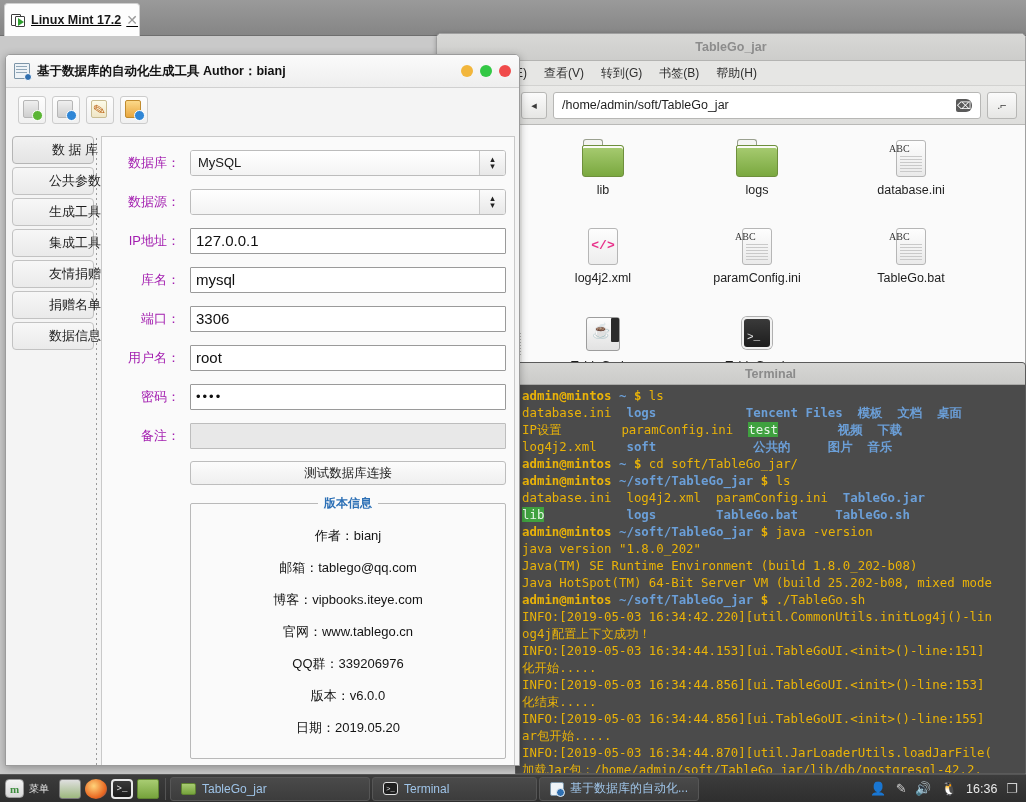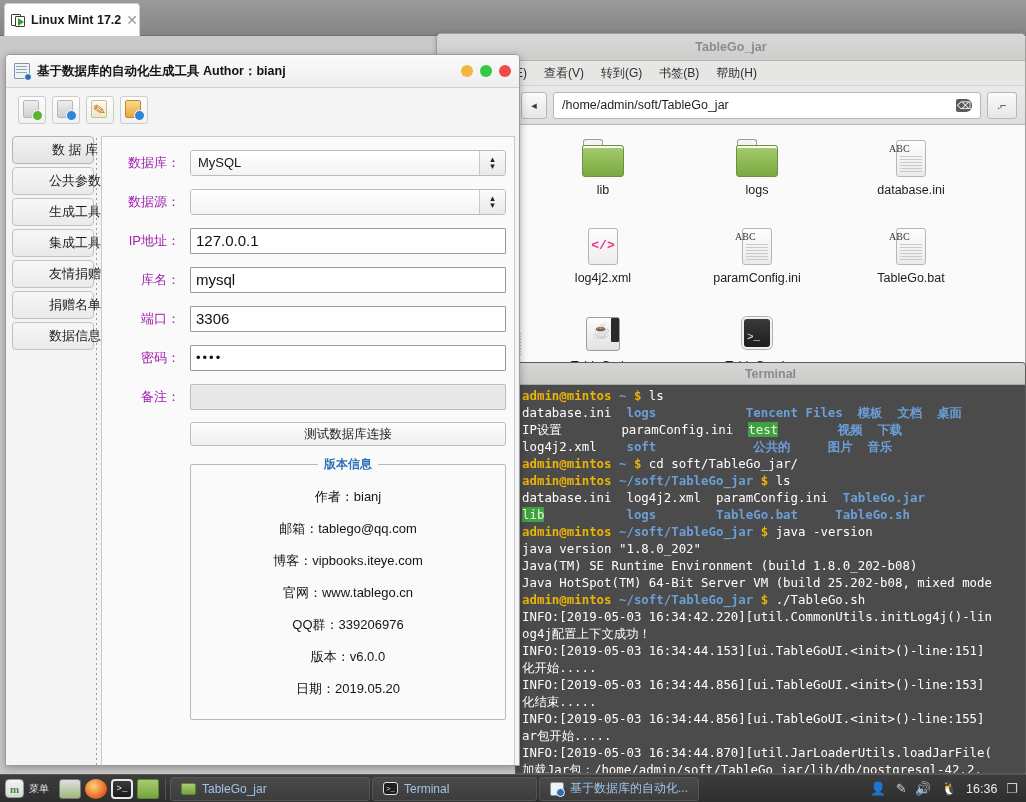--- a/index.html
+++ b/index.html
@@ -20,21 +20,21 @@
     position:absolute; left:0; top:0; width:1026px; height:36px;
     background:#8f8f8f;
     background:linear-gradient(#9a9a9a,#858585);
     border-bottom:1px solid #6e6e6e;
   }
   #vm-tab {
     position:absolute; left:4px; top:3px; width:136px; height:33px;
     background:#fdfdfd;
     border:1px solid #cfcfcf; border-bottom:none;
     border-radius:4px 4px 0 0;
-    display:flex; align-items:center; padding:0 6px; gap:5px;
+    display:flex; align-items:center; padding:0 6px; gap:5px;text-decoration:underline;
   }
   #vm-tab .tab-label {
     font-size:12.5px; font-weight:bold; color:#1a1a1a; white-space:nowrap;
   }
   #vm-tab .tab-close {
     margin-left:auto; color:#9a9a9a; font-size:14px; line-height:1;
   }
   .mint-glyph { width:15px;height:15px; position:relative; flex:0 0 auto;}
   .mint-glyph .sq1 { position:absolute; left:0; top:1px; width:10px;height:12px;
       border:1.6px solid #3c3c3c; border-radius:1px; background:#fff;}
@@ -182,21 +182,21 @@
   #term-screen{
     position:absolute; top:22px; left:0; right:0; bottom:0;
     background:#4b4b4b; padding:2px 0 0 6px;
     font-family:"DejaVu Sans Mono","Liberation Mono", monospace;
     font-size:12.4px; line-height:17px; color:#e3e3e3;
     white-space:pre; overflow:hidden;
   }
   #term-screen .ln{ height:17px; }
   .t-green{ color:#eab308; font-weight:bold;}
   .t-blue { color:#6b9fd8; font-weight:bold;}
-  .t-white{ color:#ffffff;}
+  .t-white{ color:#eab308;}
   .t-hl   { background:#3fa13f; color:#e8f6e8;}
   #term-leftbar{
     position:absolute; left:0; top:22px; bottom:0; width:5px;
     background:linear-gradient(90deg,#d4d4d2,#bdbdbb);
   }
 
   
   #app-window{
     position:absolute; left:5px; top:54px; width:515px; height:712px;
     background:#f4f4f4;
@@ -582,20 +582,24 @@
         <div class="frow">
           <span class="flabel">库名：</span>
           <span class="finput">mysql</span>
         </div>
 
         <div class="frow">
           <span class="flabel">端口：</span>
           <span class="finput">3306</span>
         </div>
 
+        <div class="frow">
+          <span class="flabel">用户名：</span>
+          <span class="finput">root</span>
+        </div>
 
         <div class="frow">
           <span class="flabel">密码：</span>
           <span class="finput pwd-dots">••••</span>
         </div>
 
         <div class="frow">
           <span class="flabel">备注：</span>
           <span class="finput disabled"></span>
         </div>

